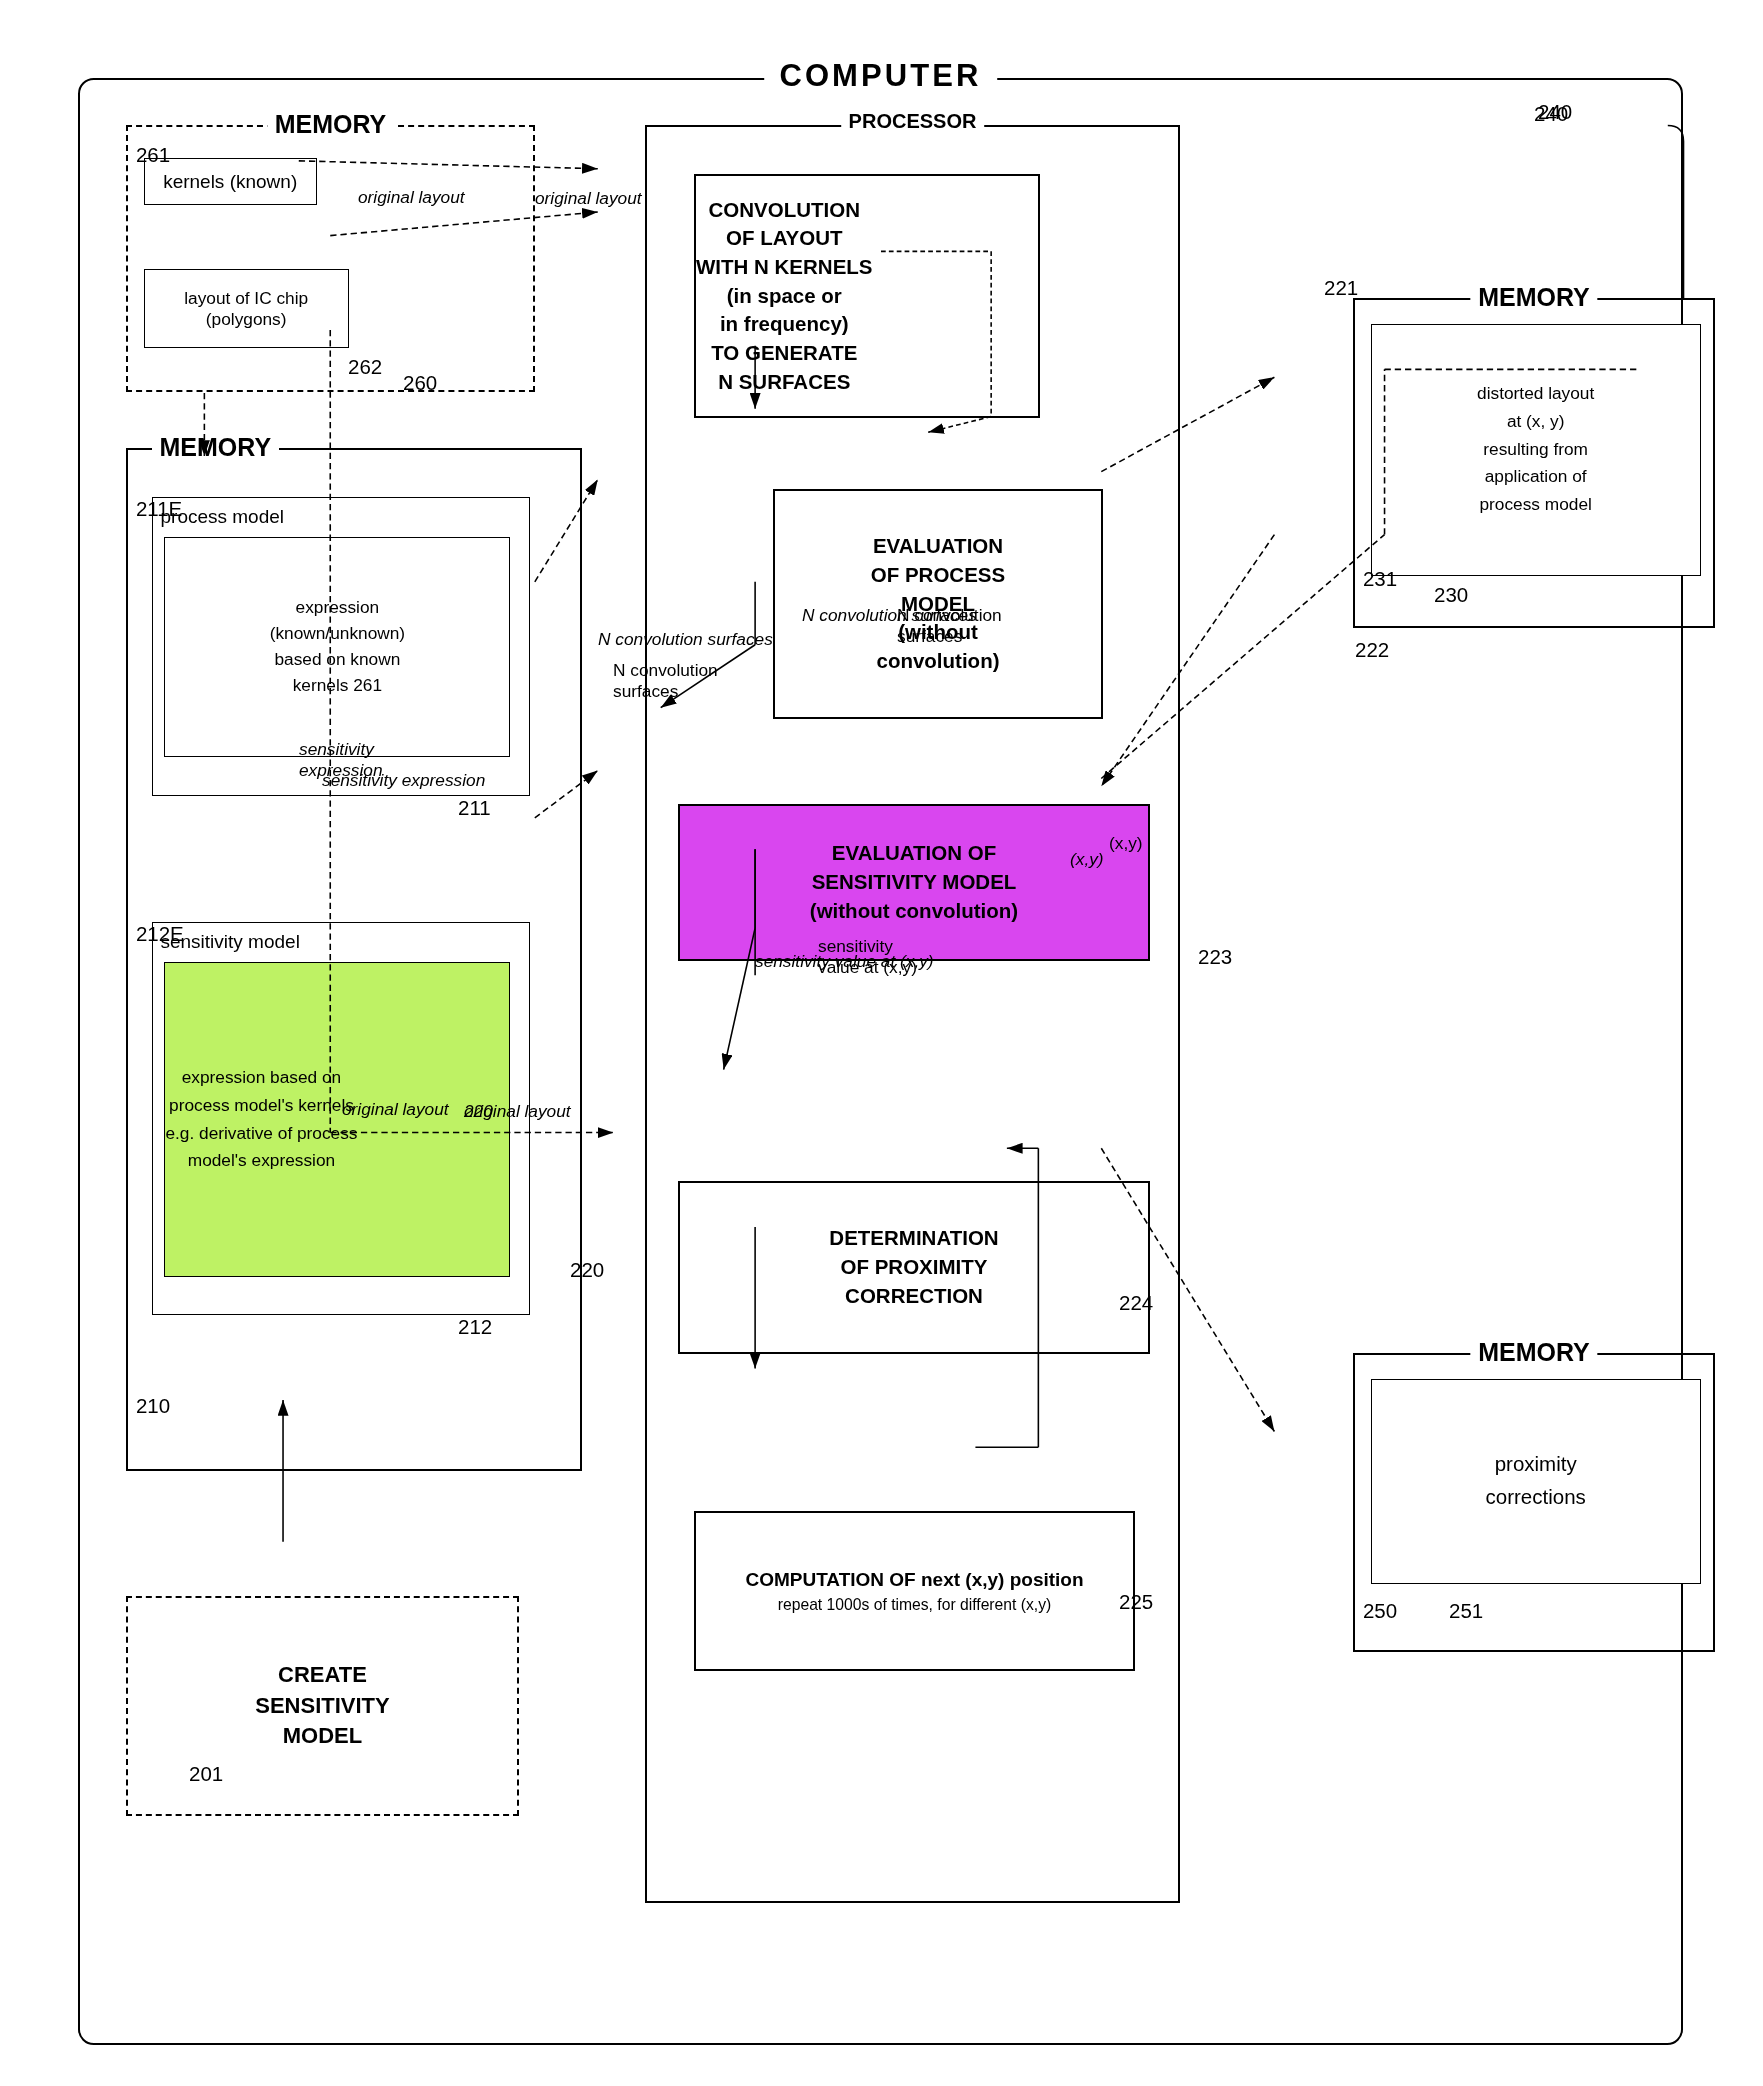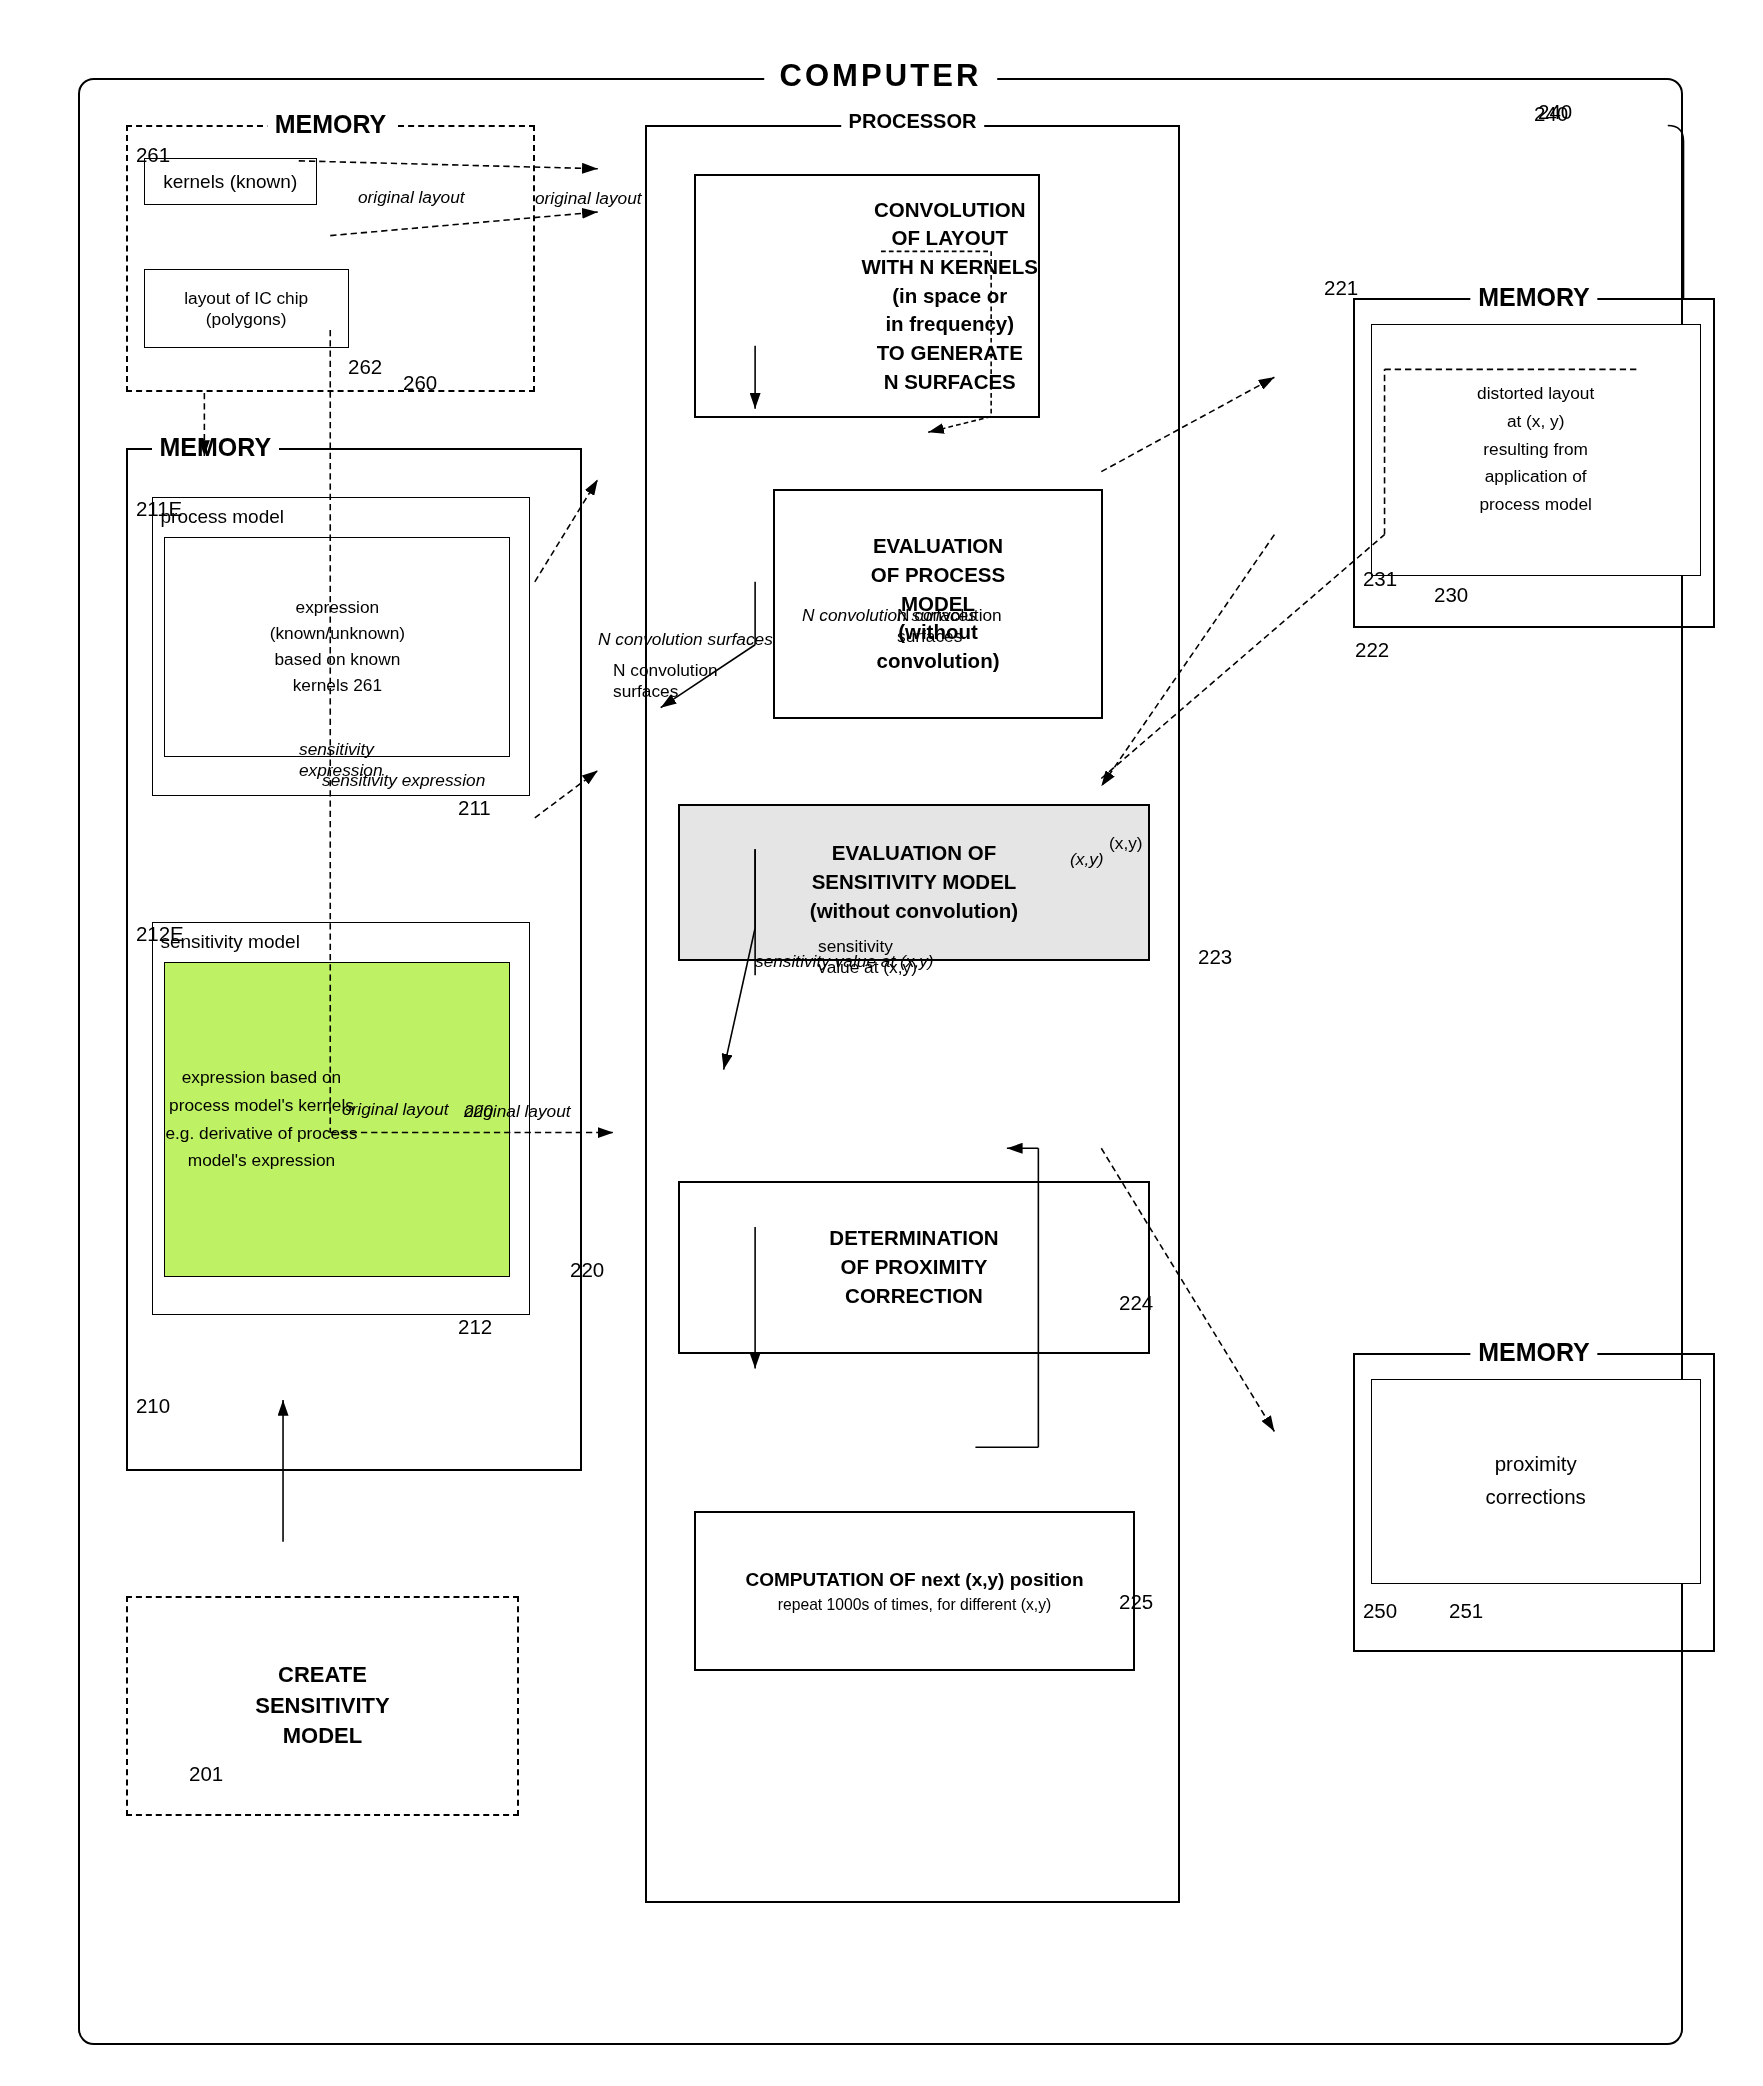--- a/index.html
+++ b/index.html
@@ -118,21 +118,21 @@
     
     .convolution-box {
       position: absolute;
       top: 39px;
       left: 79px;
       width: 330px;
       height: 220px;
       border: 2.4px solid #000;
       display: flex;
       align-items: center;
-      justify-content: flex-end;
+      justify-content: flex-start;
       text-align: center;
       font-size: 20.5px;
       font-weight: bold;
       line-height: 1.4;
       background: #fff;
     }
 
     
     .eval-process-box {
       position: absolute;
@@ -159,21 +159,21 @@
       width: 441px;
       height: 142px;
       border: 2.4px solid #000;
       display: flex;
       align-items: center;
       justify-content: center;
       text-align: center;
       font-size: 20.5px;
       font-weight: bold;
       line-height: 1.4;
-      background: #e5e5e5;
+      background: #d946ef;
     }
 
     
     .determination-box {
       position: absolute;
       top: 1038px;
       left: 47px;
       width: 441px;
       height: 157px;
       border: 2.4px solid #000;

